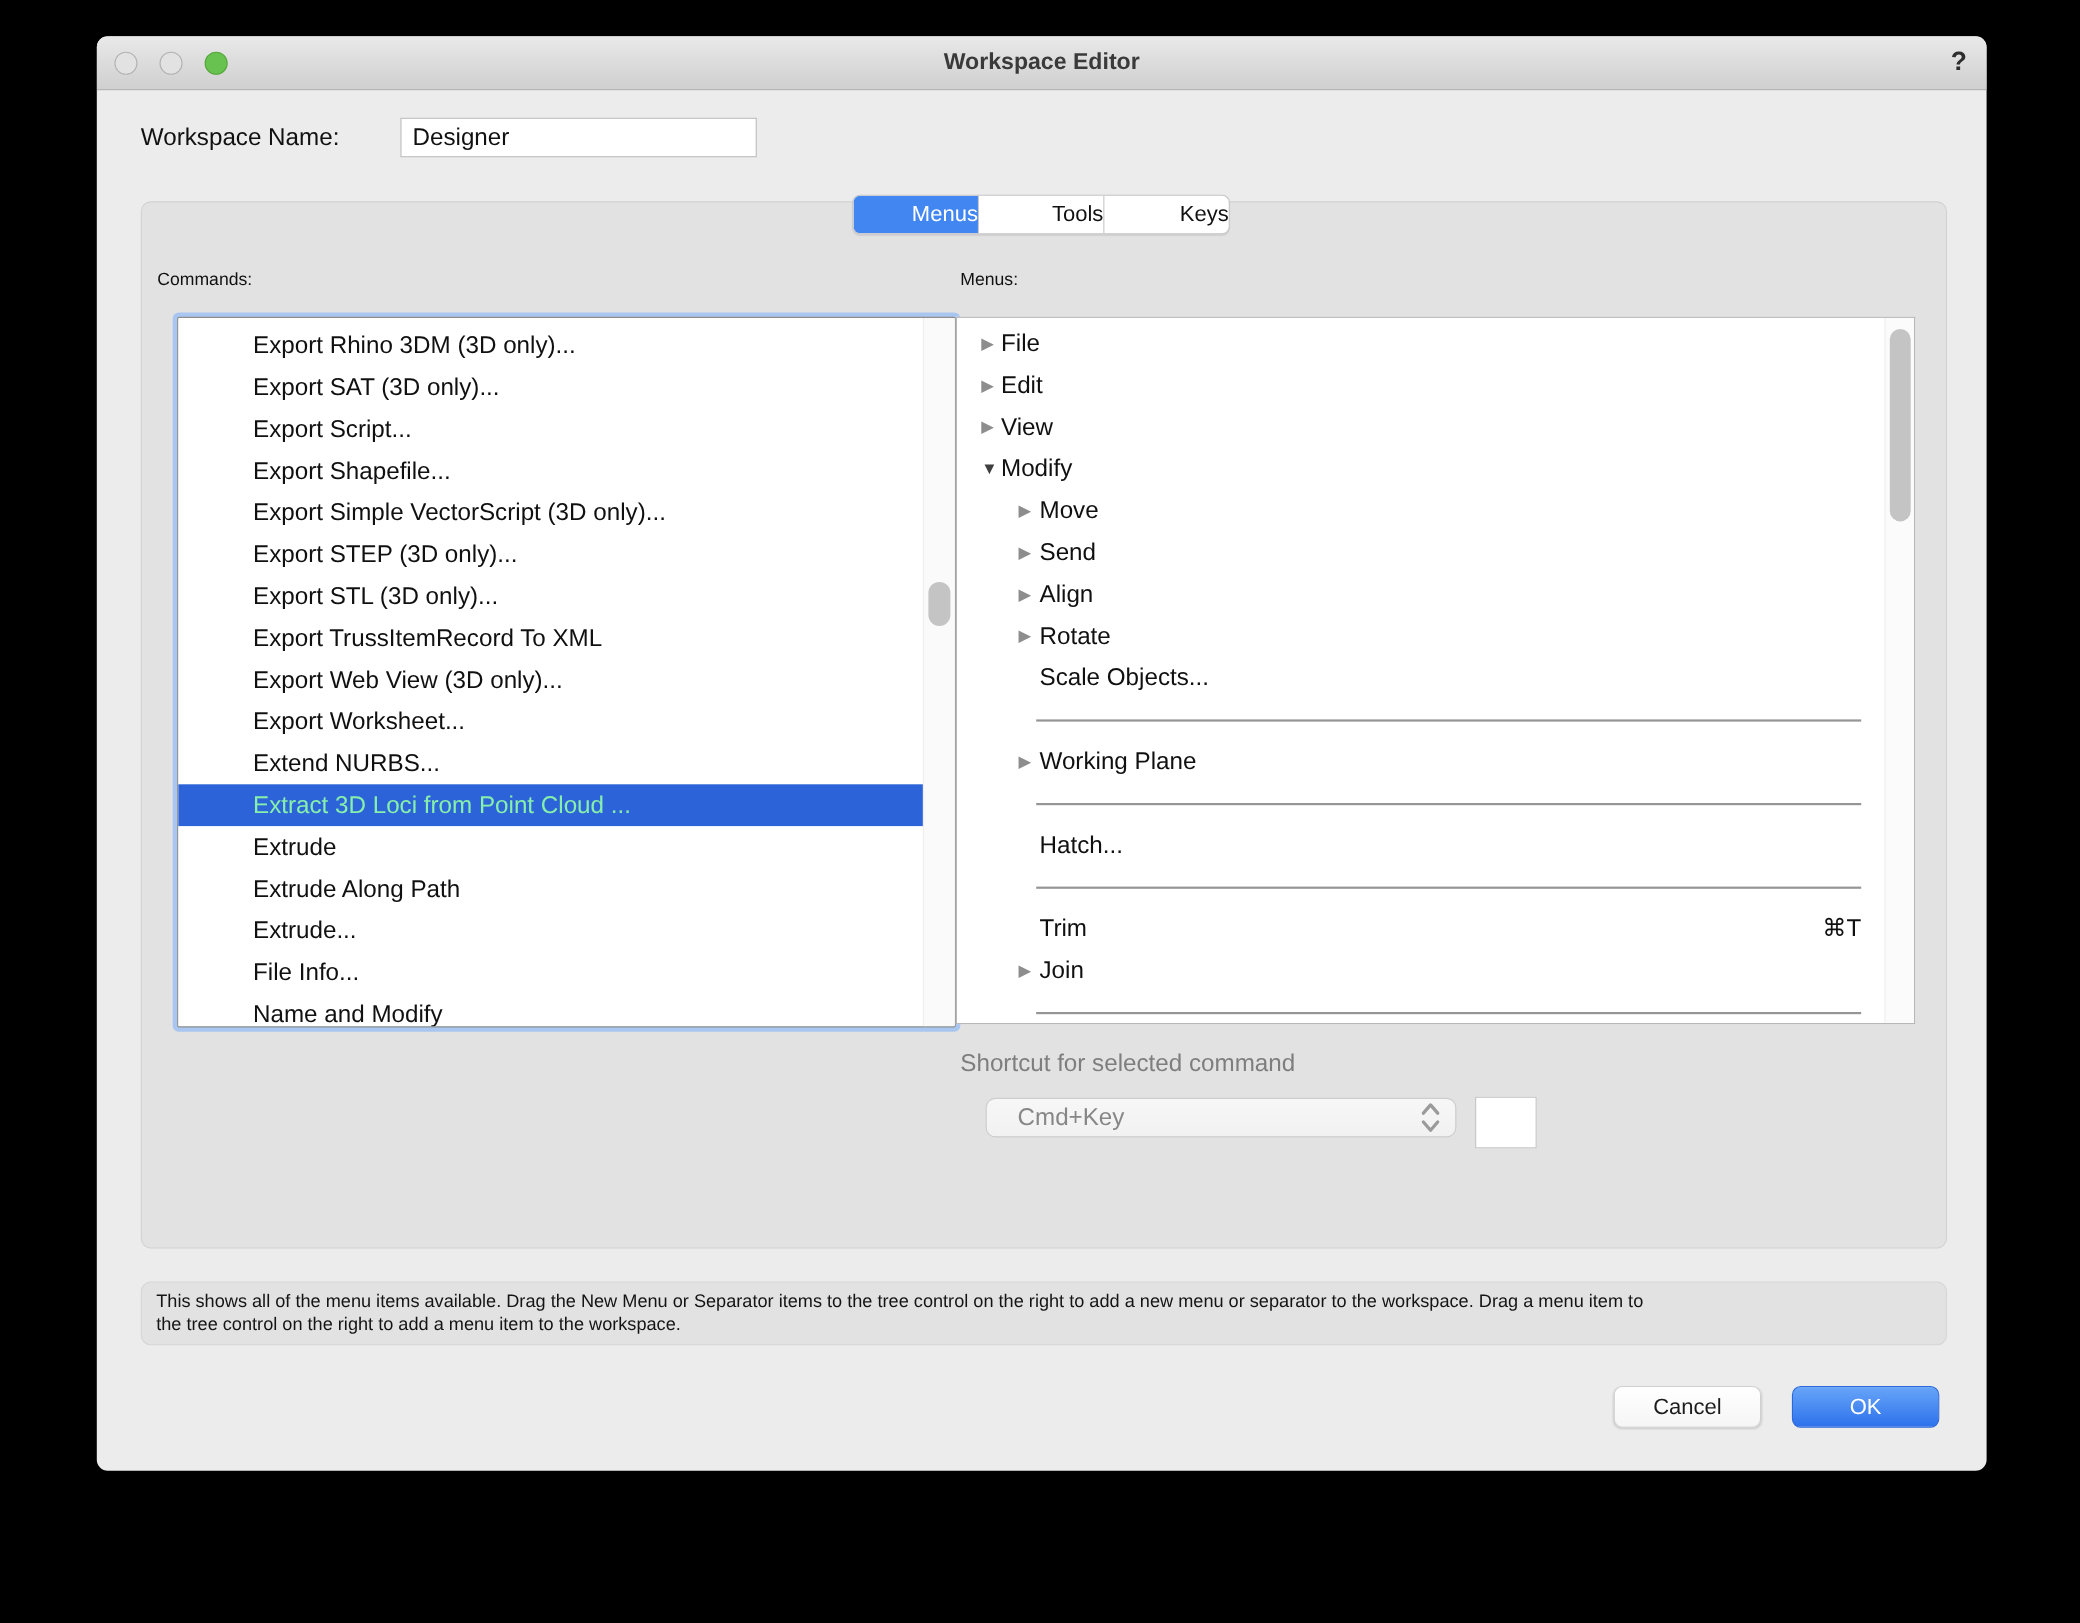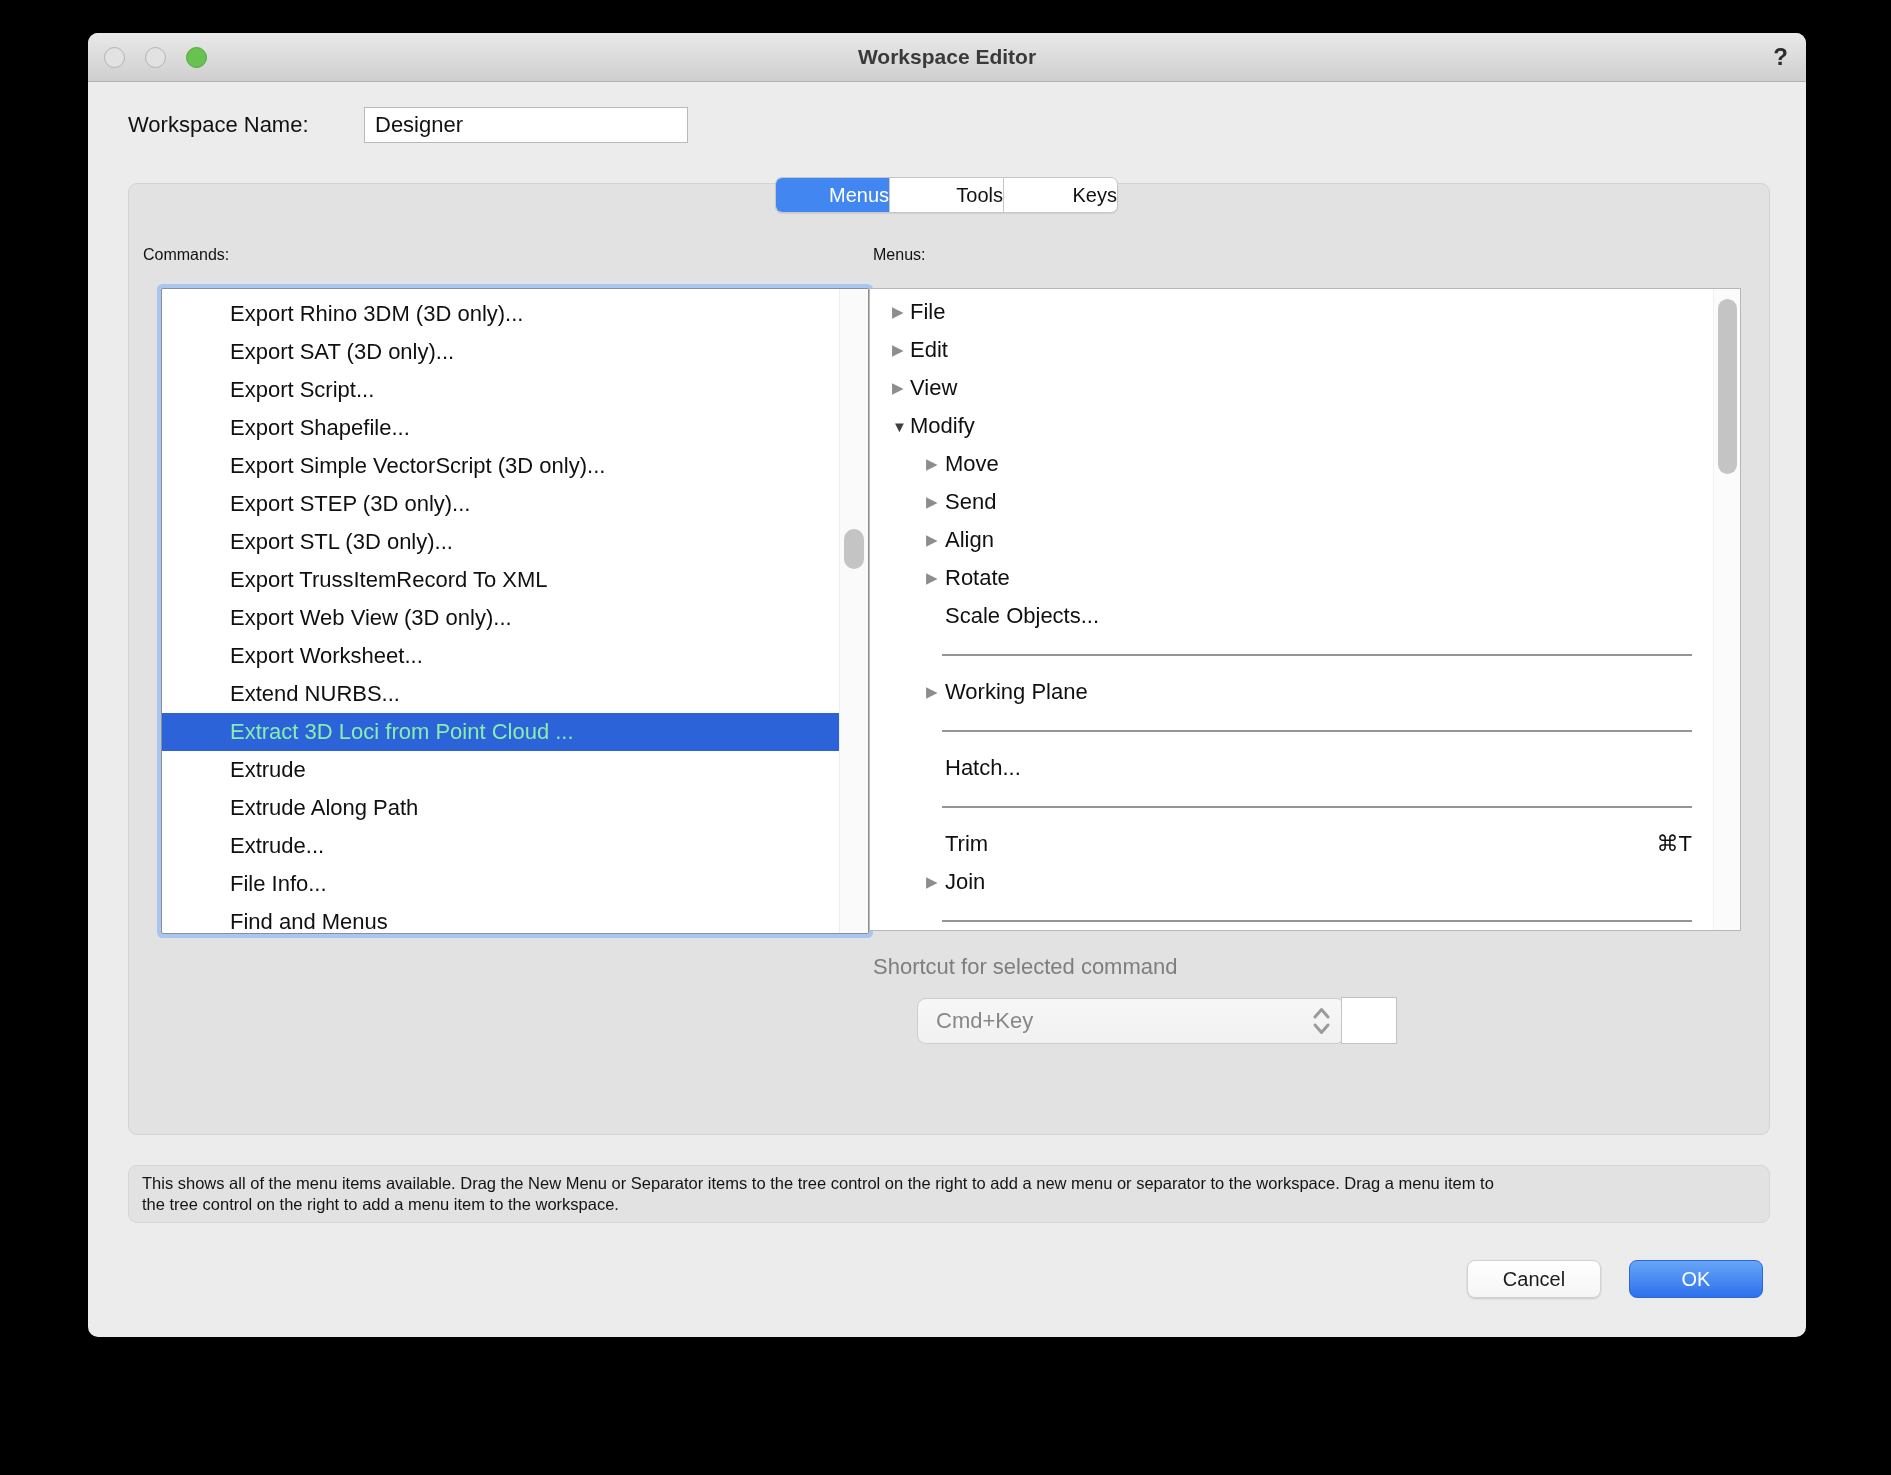--- a/index.html
+++ b/index.html
@@ -82,23 +82,23 @@
   .tree-row.lvl1 .tri{left:56px;}
   .tree-row.lvl1 .tree-label{left:75px;}
   .tree-shortcut{position:absolute;right:48px;top:50%;transform:translateY(-50%);font-size:22px;color:#101010;}
   .tree-sep{height:38px;position:relative;}
   .sep-line{position:absolute;left:72px;right:48px;top:50%;border-top:2px solid #959595;}
   .tree-track{position:absolute;top:0;right:0;width:26px;height:100%;background:#fbfbfb;border-left:1px solid #f0f0f0;}
   .tree-thumb{position:absolute;right:3px;top:10px;width:19px;height:175px;background:#c4c4c4;border-radius:10px;}
   
   .shortcut-label{position:absolute;left:744px;top:770px;font-size:22px;color:#7e7e7e;}
   .shortcut-dropdown{
-    position:absolute;left:788px;top:814px;width:428px;height:46px;box-sizing:border-box;
+    position:absolute;left:767px;top:814px;width:428px;height:36px;box-sizing:border-box;
     background:linear-gradient(#f7f7f7,#f1f1f1);border:1px solid #cdcdcd;border-radius:9px;
-    display:flex;align-items:center;padding-left:18px;font-size:22px;color:#878787;
+    display:flex;align-items:center;padding-left:28px;font-size:22px;color:#878787;
   }
   .chevrons{position:absolute;right:12px;top:50%;transform:translateY(-50%);line-height:0;}
   .key-box{
     position:absolute;left:1212px;top:813px;width:56px;height:47px;box-sizing:border-box;
     background:#fff;border:1px solid #c3c3c3;font-size:22px;padding:0 6px;
     font-family:"Liberation Sans",sans-serif;outline:none;
   }
   
   .description{
     position:absolute;left:40px;top:1132px;width:1642px;height:58px;box-sizing:border-box;
@@ -158,21 +158,21 @@
           <div class="cmd-row">Export STL (3D only)...</div>
           <div class="cmd-row">Export TrussItemRecord To XML</div>
           <div class="cmd-row">Export Web View (3D only)...</div>
           <div class="cmd-row">Export Worksheet...</div>
           <div class="cmd-row">Extend NURBS...</div>
           <div class="cmd-row selected">Extract 3D Loci from Point Cloud ...</div>
           <div class="cmd-row">Extrude</div>
           <div class="cmd-row">Extrude Along Path</div>
           <div class="cmd-row">Extrude...</div>
           <div class="cmd-row">File Info...</div>
-          <div class="cmd-row">Find and Menus</div>
+          <div class="cmd-row">Name and Modify</div>
         </div>
       <div class="cmd-track">
         <div class="cmd-thumb"></div>
       </div>
     </div>
 
     <div class="tree-box">
       <div class="tree-list">
           <div class="tree-row lvl0">
             <span class="tri">▶</span>

